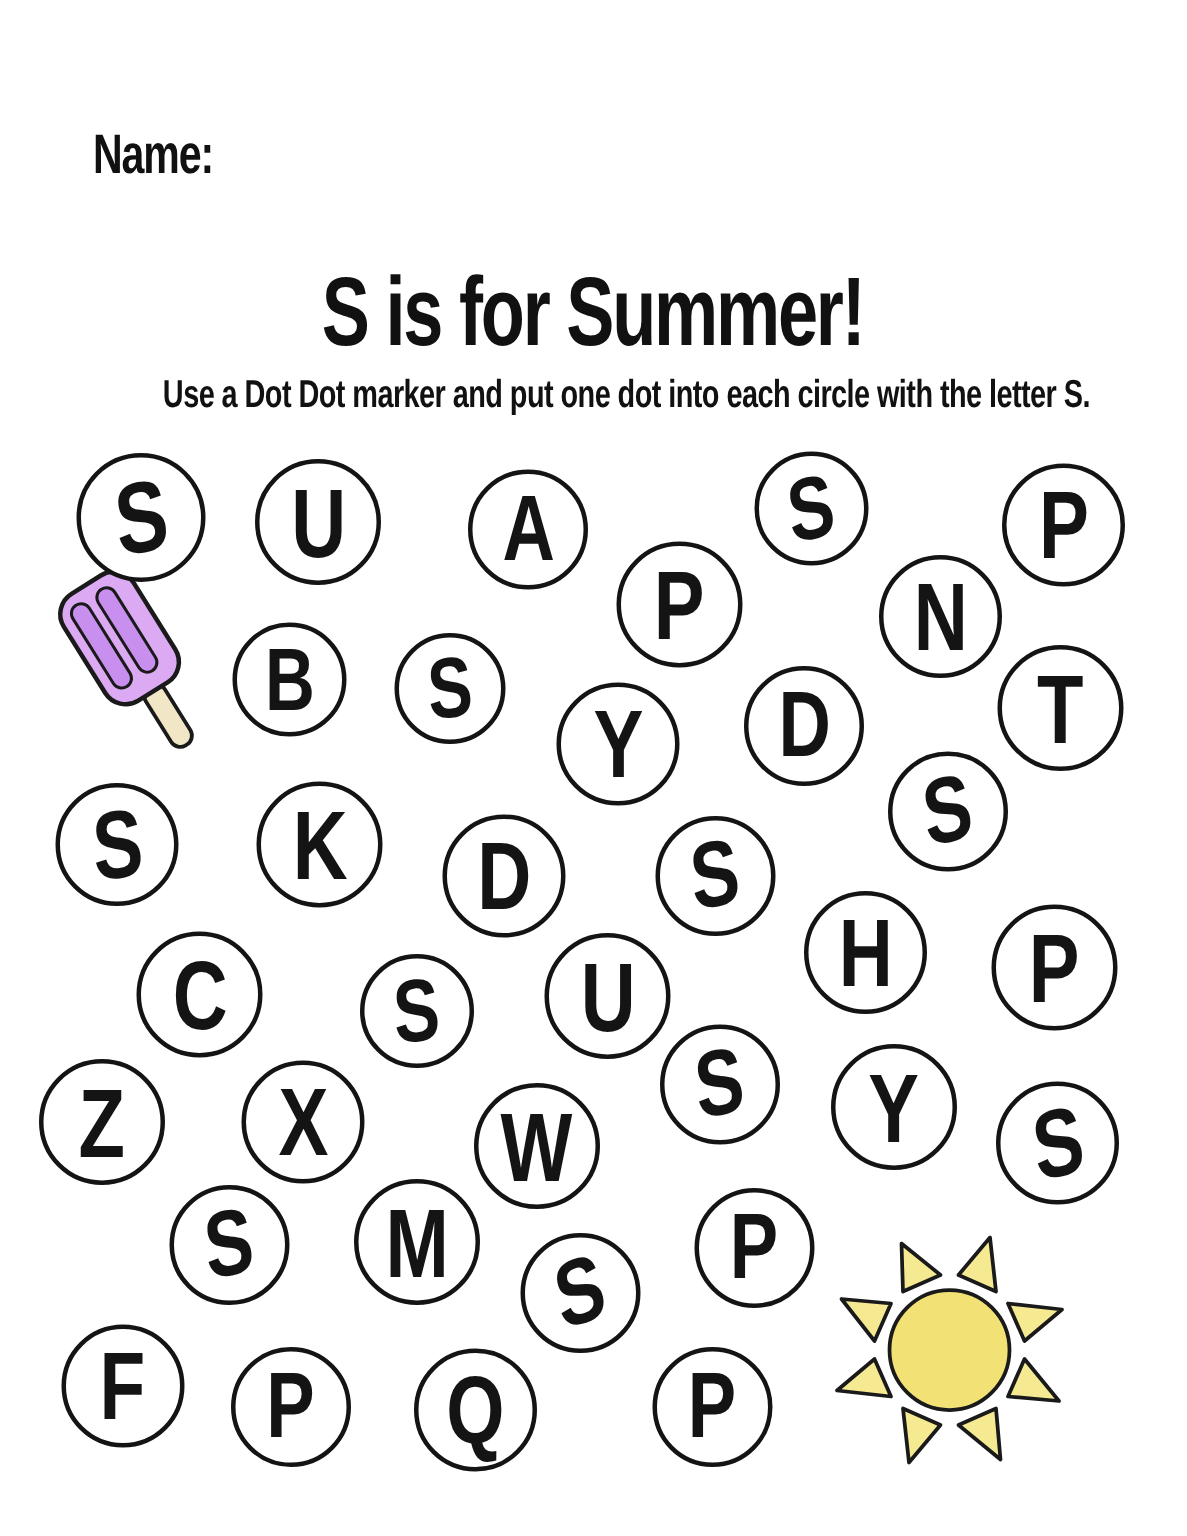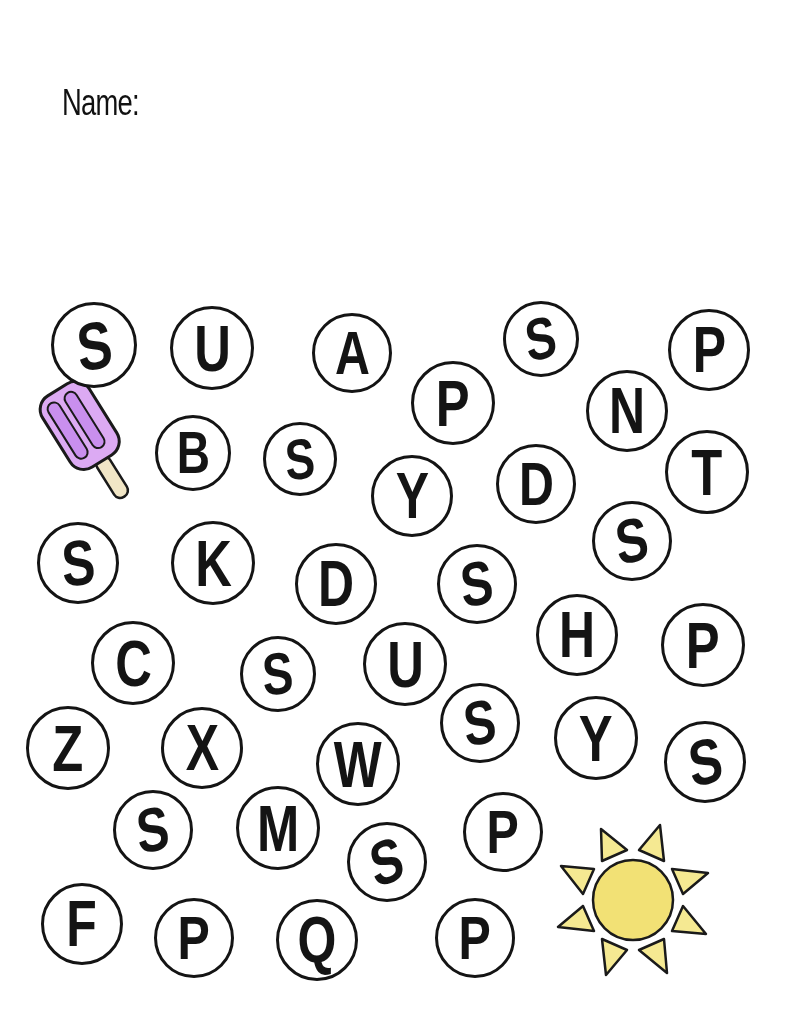--- a/index.html
+++ b/index.html
@@ -20,21 +20,21 @@
   }
   .cond-center {
     display: inline-block;
     transform: scaleX(0.74);
     transform-origin: center center;
     white-space: nowrap;
   }
   .hdr-label {
     position: absolute;
     font-size: 37px;
-    font-weight: normal;
+    font-weight: bold;
     letter-spacing: -1px;
     text-align: right;
   }
   .title-wrap {
     position: absolute;
     top: 170px;
     left: 0;
     width: 791px;
     text-align: center;
   }
@@ -77,21 +77,27 @@
 </head>
 <body>
 
 <div class="sheet">
 
   <div class="hdr-label" style="left:62px; top:82px;">
     <span class="cond">Name:</span>
   </div>
 
 
-
+  <div class="title-wrap">
+    <span class="cond-center t">S is for Summer!</span>
+  </div>
+
+  <div class="instr-wrap">
+    <span class="cond-center t">Use a Dot Dot marker and put one dot into each circle with the letter S.</span>
+  </div>
 
   <svg class="art" style="left:24px; top:374px;" width="136" height="150" viewBox="0 0 136 150">
     <g transform="rotate(-32 68 72)">
       <rect x="61" y="86" width="15" height="46" rx="7" stroke="#1a1a1a" stroke-width="2.5" fill="#f1e6c6"></rect>
       <rect x="41" y="6" width="55" height="84" rx="16" stroke="#1a1a1a" stroke-width="3" fill="#dcaaf3"></rect>
       <rect x="49" y="14" width="13" height="64" rx="6.5" stroke="#1a1a1a" stroke-width="2" fill="#c98fee"></rect>
       <rect x="69" y="14" width="13" height="64" rx="6.5" stroke="#1a1a1a" stroke-width="2" fill="#c98fee"></rect>
     </g>
   </svg>
 

